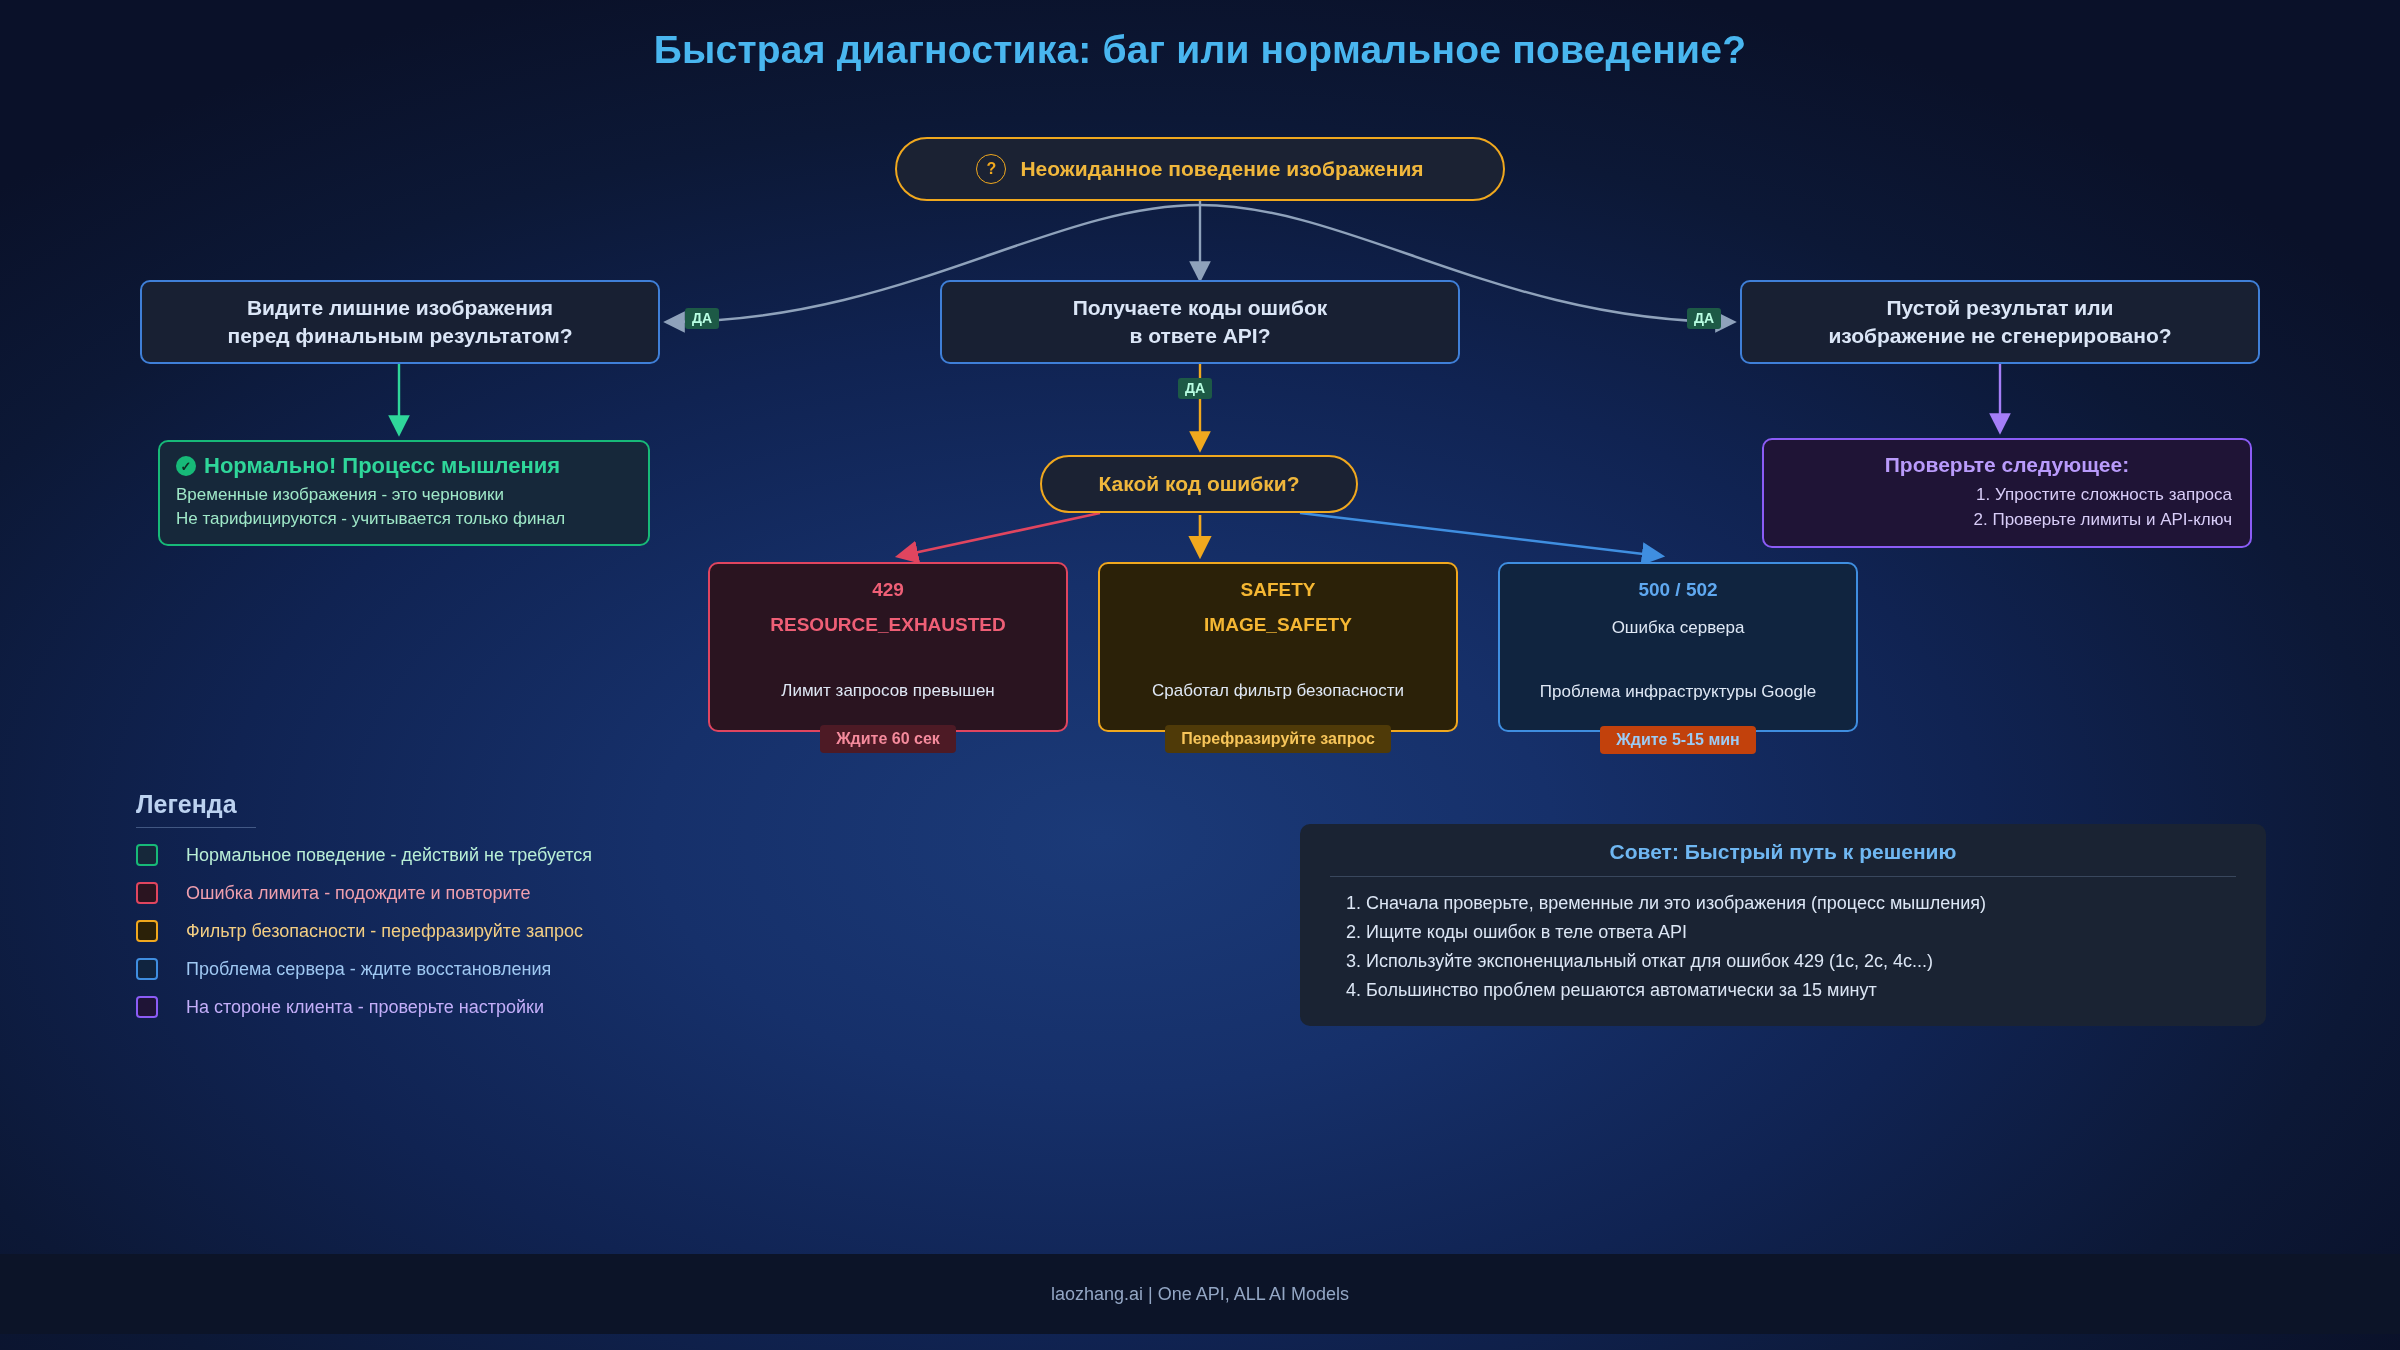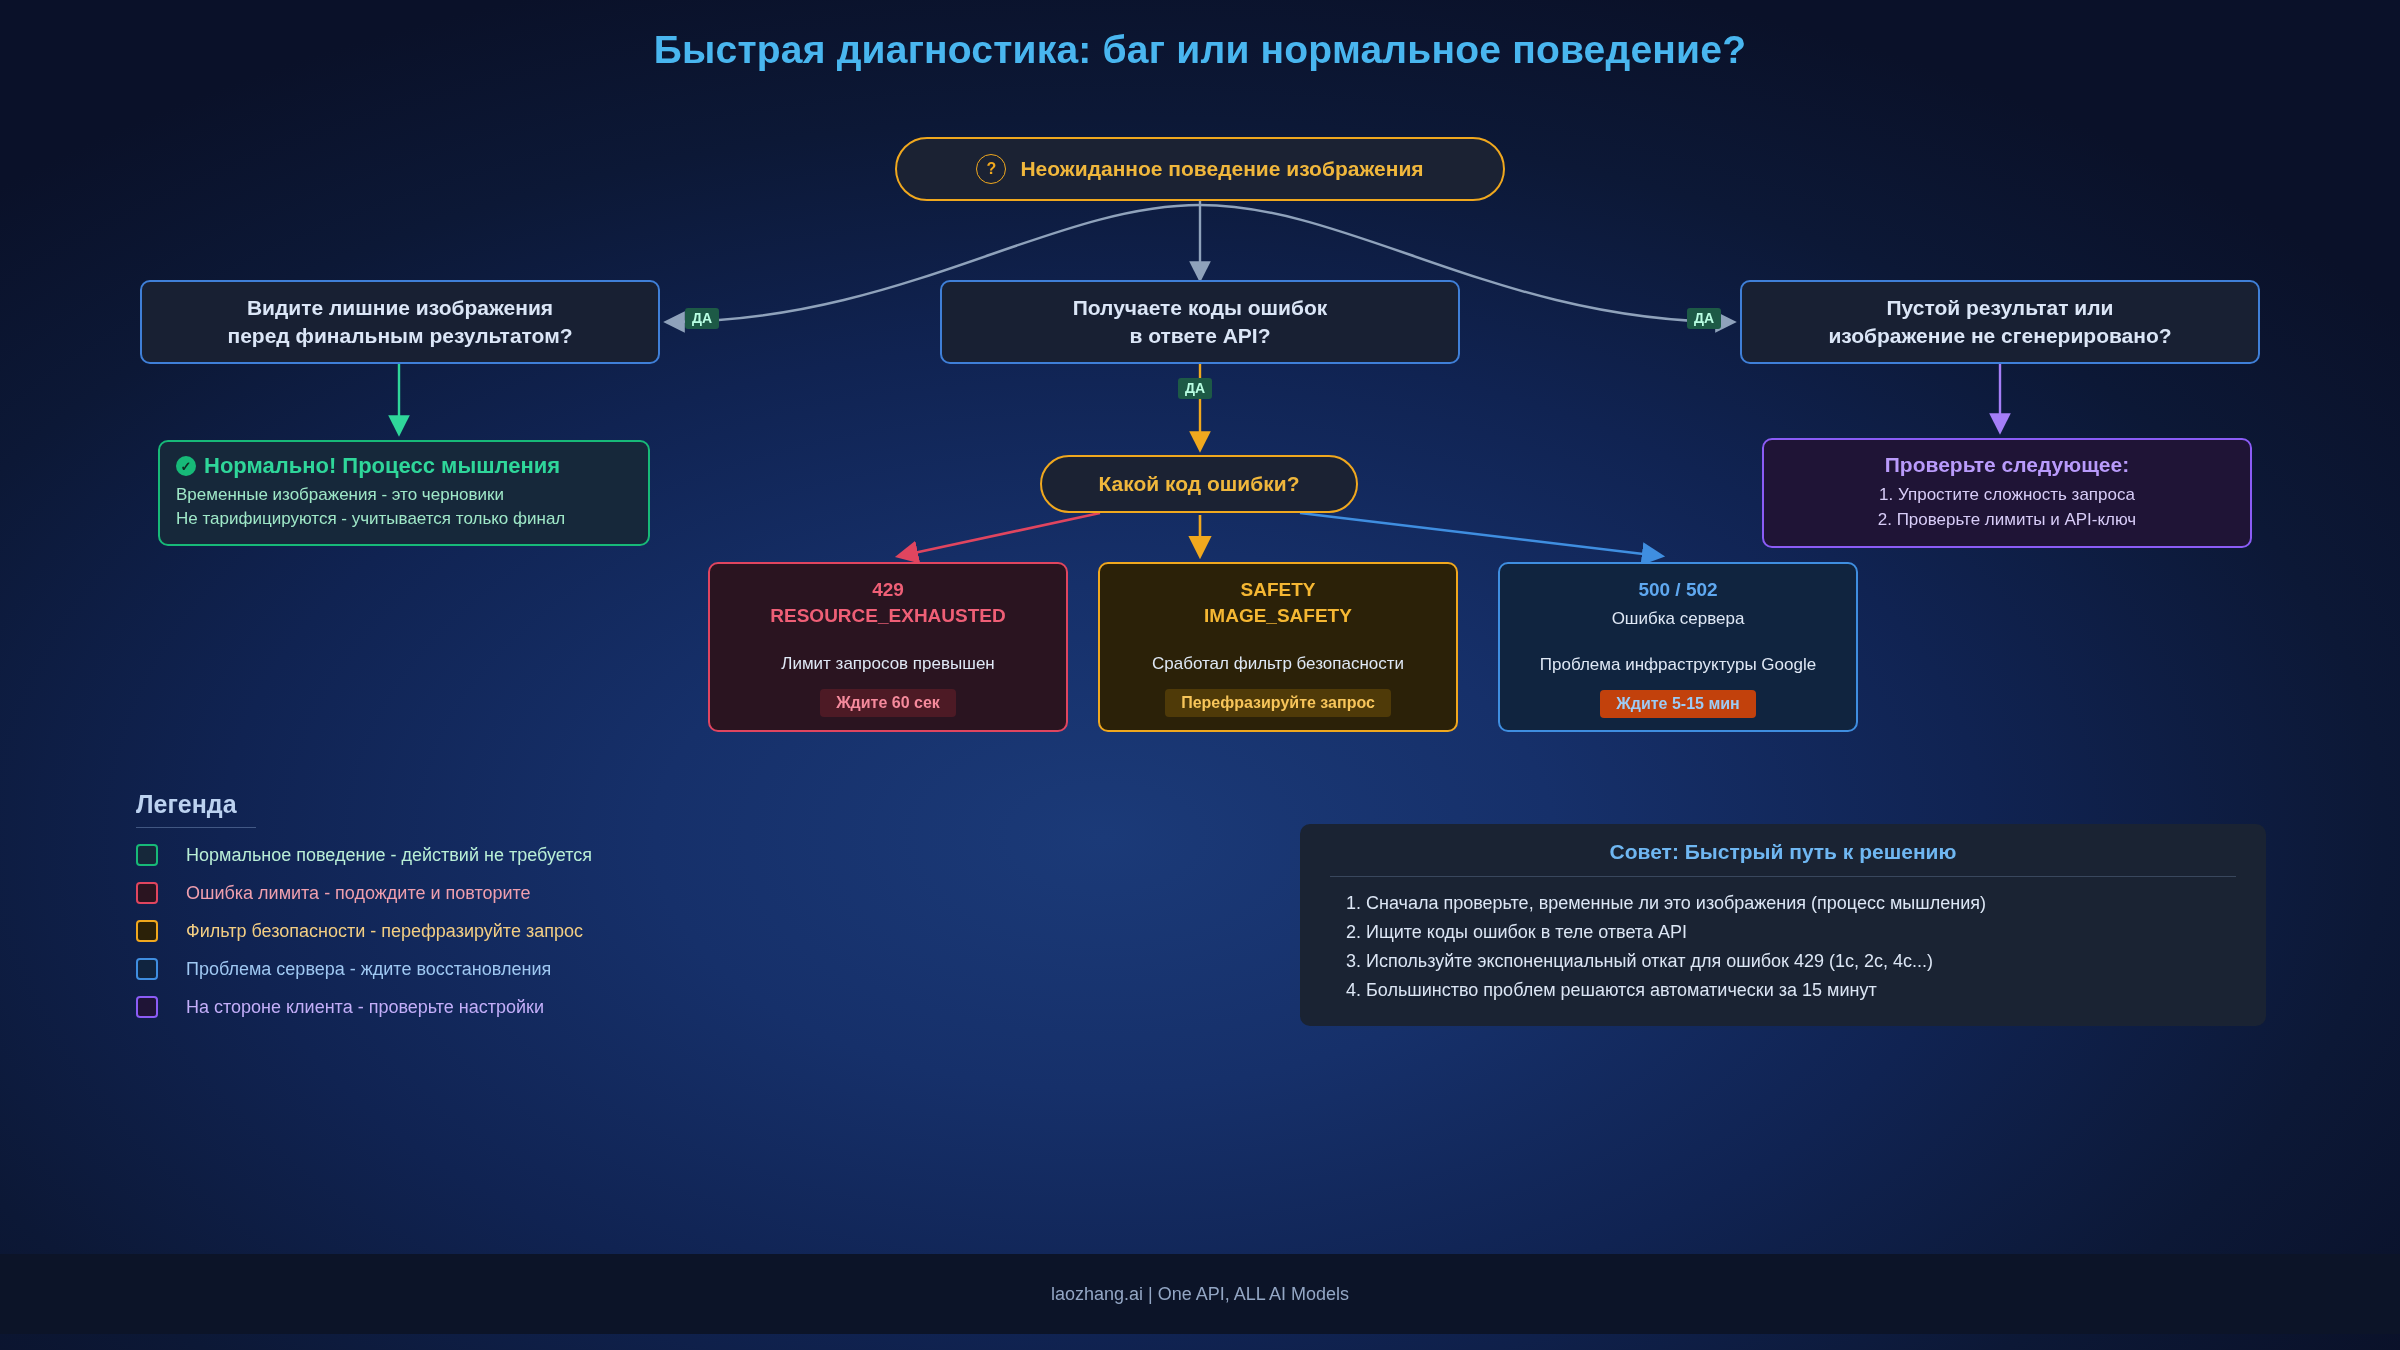--- a/index.html
+++ b/index.html
@@ -149,21 +149,21 @@
     color: #9fe8c8;
     font-size: 17px;
     line-height: 1.4;
   }
 
   
   .errcard {
     border-radius: 10px;
     padding: 14px 12px 14px 12px;
     justify-content: flex-start;
-    gap: 2px;
+    gap: 11px;
   }
   .errcard .code {
     font-size: 19px;
     font-weight: bold;
     line-height: 1.25;
   }
   .errcard .divider {
     width: 86%;
     height: 1px;
     margin: 11px 0 11px 0;
@@ -206,21 +206,21 @@
 
   
   #client-node {
     left: 1762px;
     top: 438px;
     width: 490px;
     height: 110px;
     border: 2px solid #8b5cf6;
     border-radius: 10px;
     background: #1f1436;
-    align-items: center;
+    align-items: flex-end;
     padding: 10px 18px;
     text-align: left;
   }
   #client-node .head {
     width: 100%;
     text-align: center;
     color: #b99bfb;
     font-size: 21px;
     font-weight: bold;
     margin-bottom: 6px;

